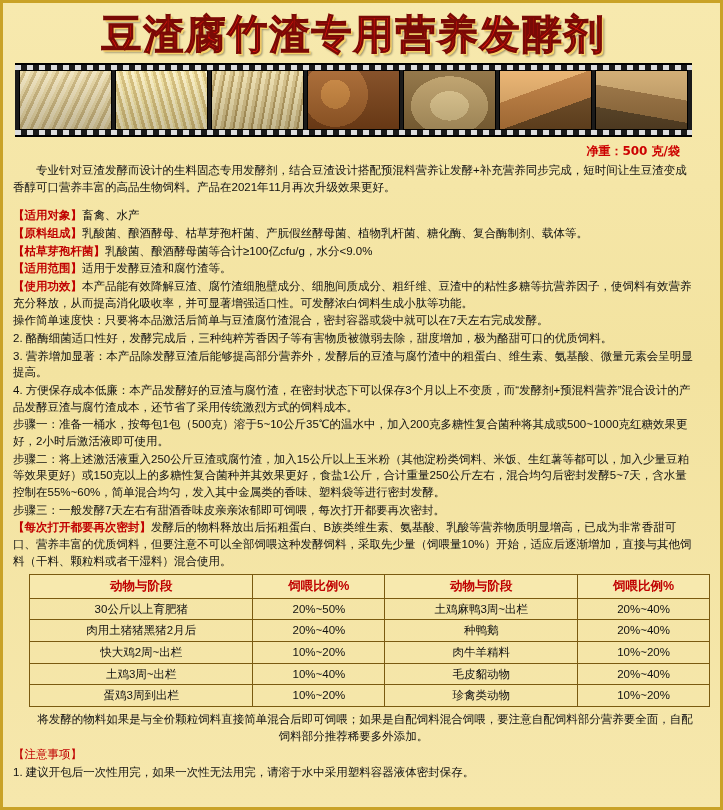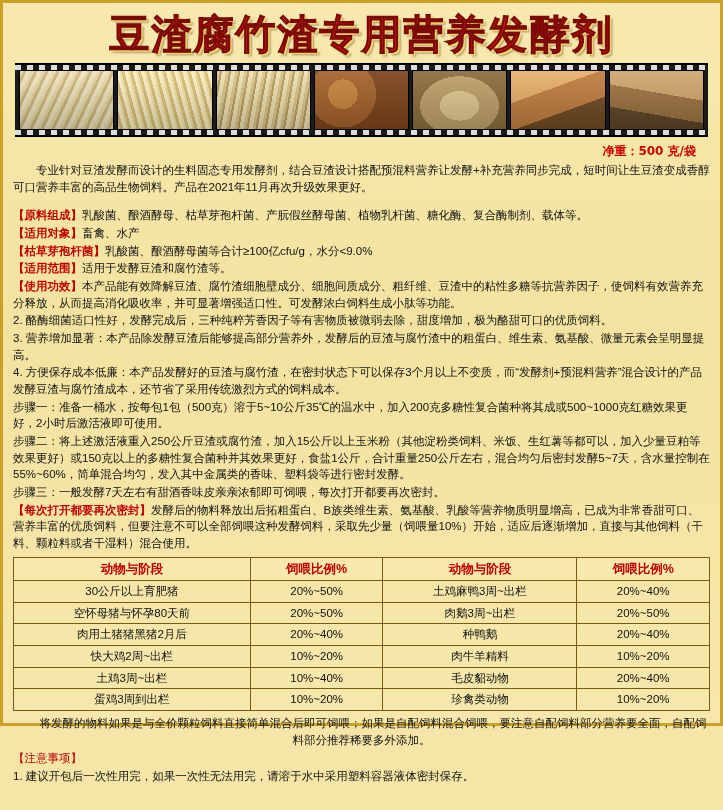--- a/index.html
+++ b/index.html
@@ -6,24 +6,24 @@
   html, body { margin:0; padding:0; }
   body {
     width:723px; height:810px;
     background:#f5e6a8;
     font-family:"Liberation Sans", sans-serif;
     color:#111;
     overflow:hidden;
   }
   .page {
     position:relative;
-    width:723px; height:726px;
+    width:723px; height:810px;
     background:linear-gradient(180deg,#f7e9ae 0%, #f3e3a0 45%, #f6e7ac 100%);
     border:3px solid #c9a227;
-    padding:6px 10px 4px 10px;
+    padding:6px 26px 4px 10px;
   }
   
   .title-band {
     text-align:center;
     padding:4px 0 2px 0;
   }
   .title {
     font-family:"DejaVu Sans", sans-serif;
     font-weight:bold;
     font-size:40px;
@@ -85,21 +85,21 @@
   .body-text { font-size:11.5px; line-height:1.45; }
   .lead { text-indent:2em; margin:0 0 12px 0; }
   .sect { margin:1px 0; }
   .sect .hd { color:#c00000; font-weight:bold; }
   .indent { text-indent:2em;text-align:center; }
   .para { margin:1px 0; }
   
   table.feed {
     width:100%;
     border-collapse:collapse;
-    margin:5px 0 4px 0;
+    margin:5px 0 4px 16px;
     font-size:11.5px;
   }
   table.feed th, table.feed td {
     border:1px solid #7a5a10;
     padding:2px 4px;
     text-align:center;
     height:17px;
   }
   table.feed th {
     color:#c00000;
@@ -132,35 +132,36 @@
     <div class="frame f7"></div>
   </div>
 
   <div class="netweight">净重：500 克/袋</div>
 
   <div class="body-text">
 
     <p class="lead">专业针对豆渣发酵而设计的生料固态专用发酵剂，结合豆渣设计搭配预混料营养让发酵+补充营养同步完成，短时间让生豆渣变成香醇可口营养丰富的高品生物饲料。产品在2021年11月再次升级效果更好。</p>
 
     <div class="sect">
+      <span class="hd">【适用对象】</span><span>畜禽、水产</span>
+    </div>
+    <div class="sect">
       <span class="hd">【原料组成】</span><span>乳酸菌、酿酒酵母、枯草芽孢杆菌、产朊假丝酵母菌、植物乳杆菌、糖化酶、复合酶制剂、载体等。</span>
     </div>
     <div class="sect">
-      <span class="hd">【适用对象】</span><span>畜禽、水产</span>
-    </div>
-    <div class="sect">
       <span class="hd">【枯草芽孢杆菌】</span><span>乳酸菌、酿酒酵母菌等合计≥100亿cfu/g，水分&lt;9.0%</span>
     </div>
     <div class="sect">
       <span class="hd">【适用范围】</span><span>适用于发酵豆渣和腐竹渣等。</span>
     </div>
     <div class="sect">
       <span class="hd">【使用功效】</span><span>本产品能有效降解豆渣、腐竹渣细胞壁成分、细胞间质成分、粗纤维、豆渣中的粘性多糖等抗营养因子，使饲料有效营养充分释放，从而提高消化吸收率，并可显著增强适口性。可发酵浓白饲料生成小肽等功能。</span>
     </div>
 
+    <p class="para">操作简单速度快：只要将本品激活后简单与豆渣腐竹渣混合，密封容器或袋中就可以在7天左右完成发酵。</p>
     <p class="para">2. 酪酶细菌适口性好，发酵完成后，三种纯粹芳香因子等有害物质被微弱去除，甜度增加，极为酪甜可口的优质饲料。</p>
     <p class="para">3. 营养增加显著：本产品除发酵豆渣后能够提高部分营养外，发酵后的豆渣与腐竹渣中的粗蛋白、维生素、氨基酸、微量元素会呈明显提高。</p>
     <p class="para">4. 方便保存成本低廉：本产品发酵好的豆渣与腐竹渣，在密封状态下可以保存3个月以上不变质，而“发酵剂+预混料营养”混合设计的产品发酵豆渣与腐竹渣成本，还节省了采用传统激烈方式的饲料成本。</p>
 
     <p class="para">步骤一：准备一桶水，按每包1包（500克）溶于5~10公斤35℃的温水中，加入200克多糖性复合菌种将其成或500~1000克红糖效果更好，2小时后激活液即可使用。</p>
     <p class="para">步骤二：将上述激活液重入250公斤豆渣或腐竹渣，加入15公斤以上玉米粉（其他淀粉类饲料、米饭、生红薯等都可以，加入少量豆粕等效果更好）或150克以上的多糖性复合菌种并其效果更好，食盐1公斤，合计重量250公斤左右，混合均匀后密封发酵5~7天，含水量控制在55%~60%，简单混合均匀，发入其中金属类的香味、塑料袋等进行密封发酵。</p>
     <p class="para">步骤三：一般发酵7天左右有甜酒香味皮亲亲浓郁即可饲喂，每次打开都要再次密封。</p>
 
     <div class="sect">
       <span class="hd">【每次打开都要再次密封】</span><span>发酵后的物料释放出后拓粗蛋白、B族类维生素、氨基酸、乳酸等营养物质明显增高，已成为非常香甜可口、营养丰富的优质饲料，但要注意不可以全部饲喂这种发酵饲料，采取先少量（饲喂量10%）开始，适应后逐渐增加，直接与其他饲料（干料、颗粒料或者干湿料）混合使用。</span>
@@ -176,26 +177,20 @@
         </tr>
       </thead>
       <tbody>
         <tr>
           <td>30公斤以上育肥猪</td>
           <td>20%~50%</td>
           <td>土鸡麻鸭3周~出栏</td>
           <td>20%~40%</td>
         </tr>
         <tr>
-          <td>空怀母猪与怀孕80天前</td>
-          <td>20%~50%</td>
-          <td>肉鹅3周~出栏</td>
-          <td>20%~50%</td>
-        </tr>
-        <tr>
           <td>肉用土猪猪黑猪2月后</td>
           <td>20%~40%</td>
           <td>种鸭鹅</td>
           <td>20%~40%</td>
         </tr>
         <tr>
           <td>快大鸡2周~出栏</td>
           <td>10%~20%</td>
           <td>肉牛羊精料</td>
           <td>10%~20%</td>

